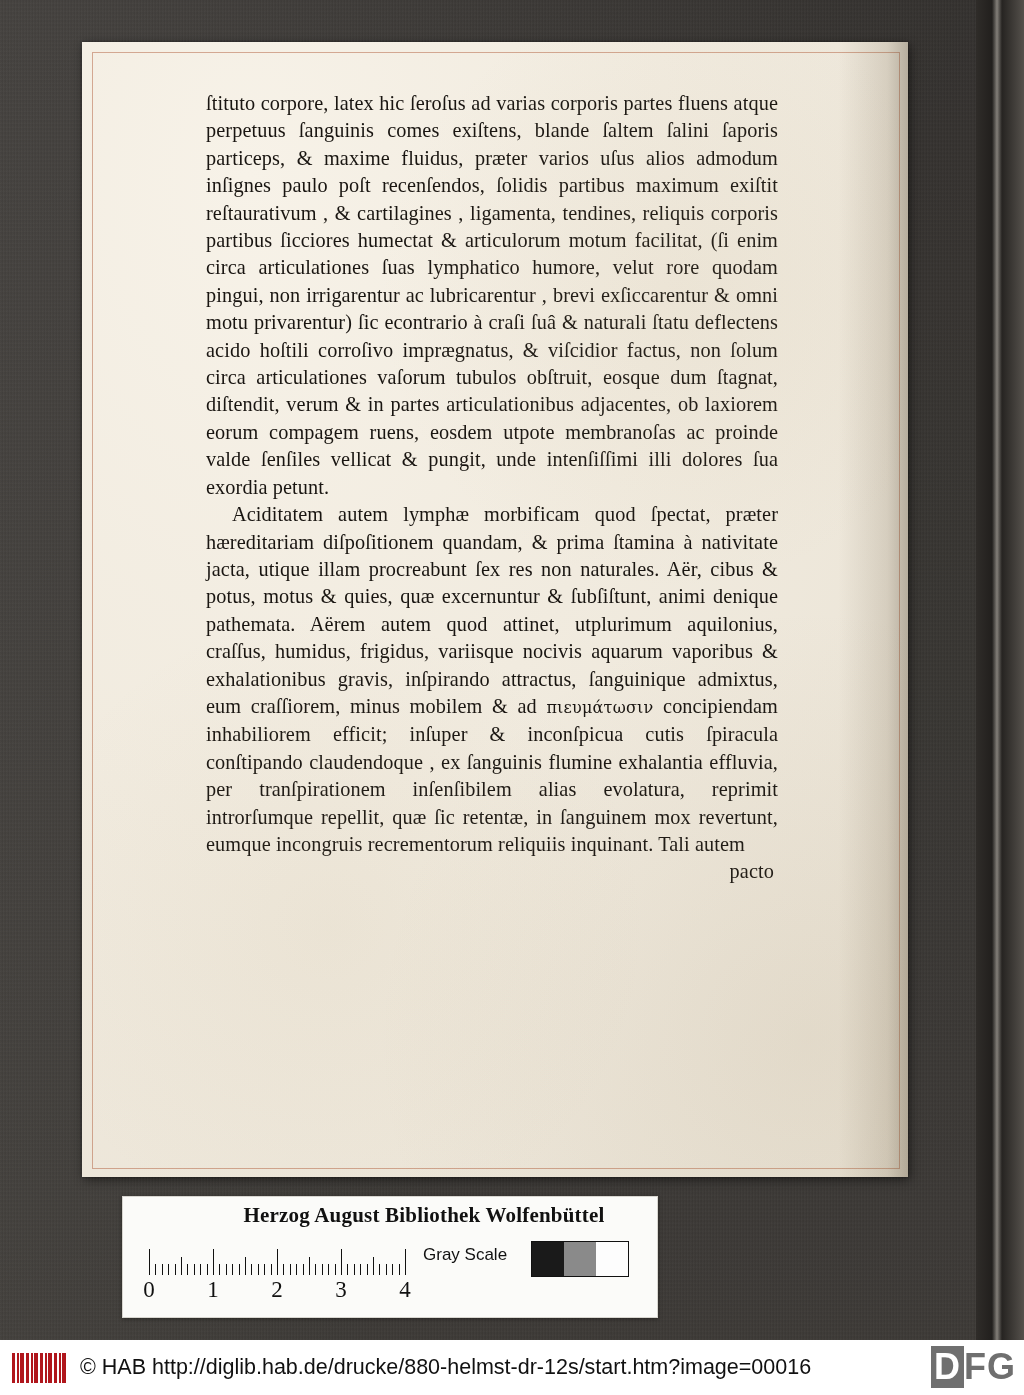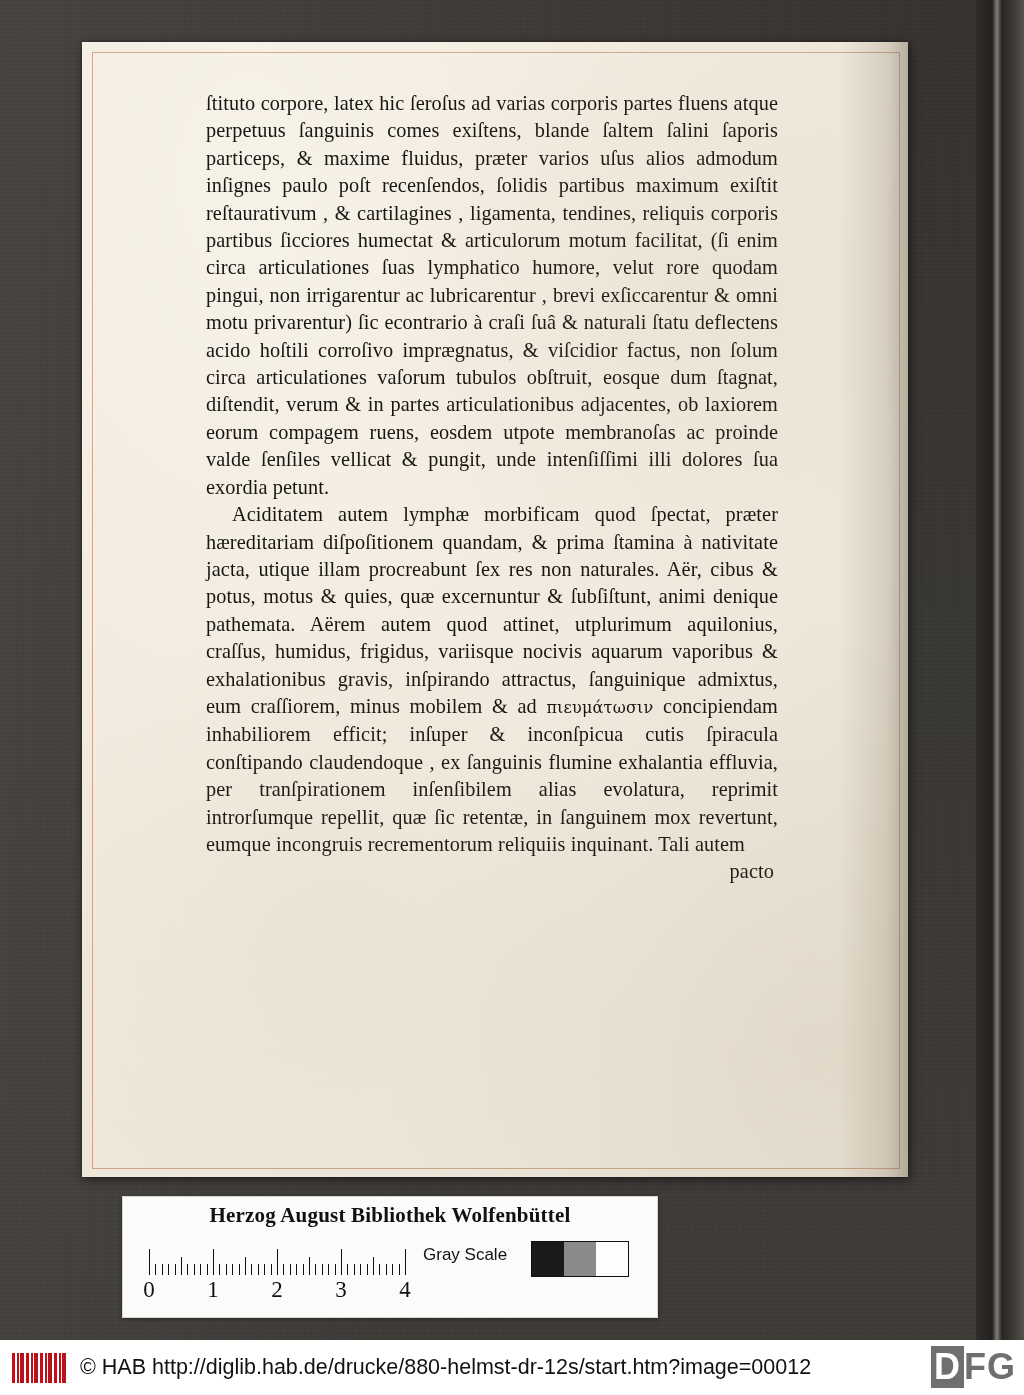--- a/index.html
+++ b/index.html
@@ -136,20 +136,21 @@
   .ruler-title {
     position: absolute;
     left: 0; top: 6px;
     width: 534px;
     text-align: center;
     font-family: "Liberation Serif", serif;
     font-weight: bold;
     font-size: 21px;
     color: #111;
     letter-spacing: 0.2px;
+    padding-left: 34px;
   }
   .ruler-strip {
     position: absolute;
     left: 18px;
     top: 48px;
     width: 276px;
     height: 30px;
   }
   .tick {
     position: absolute;
@@ -317,15 +318,15 @@
     <div class="gray-swatches">
       <i class="sw-black"></i>
       <i class="sw-mid"></i>
       <i class="sw-white"></i>
     </div>
   </div>
 </div>
 
 <div class="caption-bar">
   <div class="barcode"></div>
-  <div class="caption-text">© HAB http://diglib.hab.de/drucke/880-helmst-dr-12s/start.htm?image=00012</div>
+  <div class="caption-text">© HAB http://diglib.hab.de/drucke/880-helmst-dr-12s/start.htm?image=00016</div>
   <div class="dfg-logo"><span class="d-box">D</span><span>FG</span></div>
 </div>
 
 </body></html>

